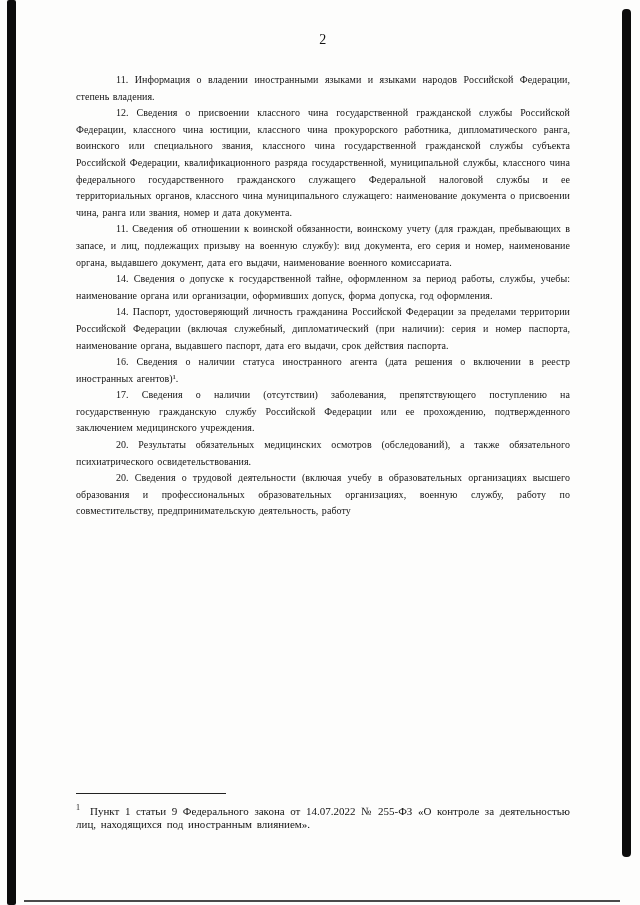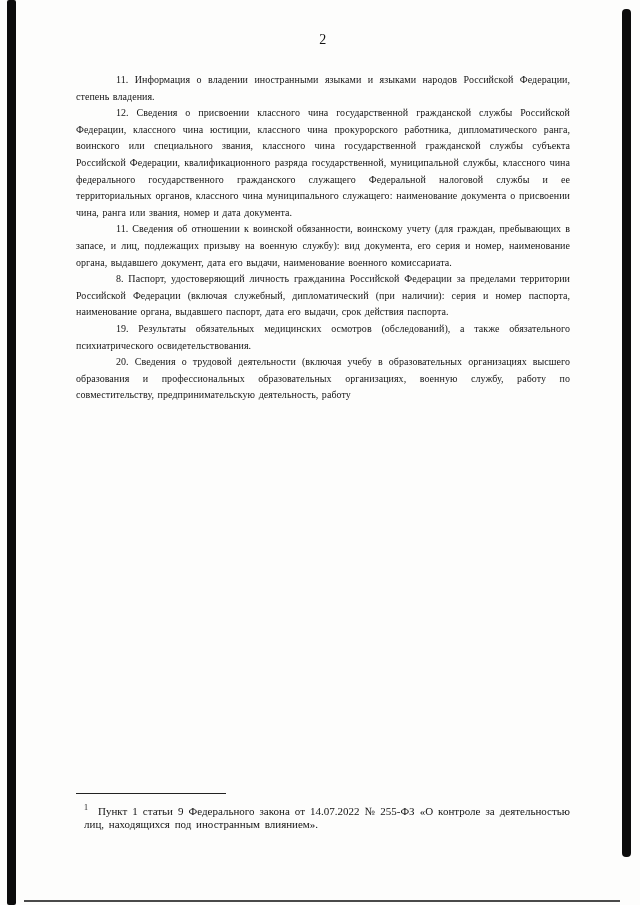--- a/index.html
+++ b/index.html
@@ -62,21 +62,20 @@
   .footnote-rule {
     width: 150px;
     border-top: 1.2px solid #222;
     margin-bottom: 7px;
   }
   p.footnote {
     font-size: 11px;
     line-height: 13.5px;
     text-align: justify;
     word-spacing: 2px;
-    margin-left: 8px;
   }
   p.footnote sup {
     font-size: 8px;
     padding-right: 10px;
   }
 </style>
 </head>
 <body>
 
 <div class="page">
@@ -84,22 +83,25 @@
   <div class="scan-bar-left"></div>
   <div class="scan-bar-right"></div>
   <div class="scan-bottom-line"></div>
 
   <div class="content">
     <div class="page-number">2</div>
 
     <p class="para">11. Информация о владении иностранными языками и языками народов Российской Федерации, степень владения.</p>
     <p class="para">12. Сведения о присвоении классного чина государственной гражданской службы Российской Федерации, классного чина юстиции, классного чина прокурорского работника, дипломатического ранга, воинского или специального звания, классного чина государственной гражданской службы субъекта Российской Федерации, квалификационного разряда государственной, муниципальной службы, классного чина федерального государственного гражданского служащего Федеральной налоговой службы и ее территориальных органов, классного чина муниципального служащего: наименование документа о присвоении чина, ранга или звания, номер и дата документа.</p>
     <p class="para">11. Сведения об отношении к воинской обязанности, воинскому учету (для граждан, пребывающих в запасе, и лиц, подлежащих призыву на военную службу): вид документа, его серия и номер, наименование органа, выдавшего документ, дата его выдачи, наименование военного комиссариата.</p>
-    <p class="para">8. Паспорт, удостоверяющий личность гражданина Российской Федерации за пределами территории Российской Федерации (включая служебный, дипломатический (при наличии): серия и номер паспорта, наименование органа, выдавшего паспорт, дата его выдачи, срок действия паспорта.</p>
-    <p class="para">19. Результаты обязательных медицинских осмотров (обследований), а также обязательного психиатрического освидетельствования.</p>
+    <p class="para">14. Сведения о допуске к государственной тайне, оформленном за период работы, службы, учебы: наименование органа или организации, оформивших допуск, форма допуска, год оформления.</p>
+    <p class="para">14. Паспорт, удостоверяющий личность гражданина Российской Федерации за пределами территории Российской Федерации (включая служебный, дипломатический (при наличии): серия и номер паспорта, наименование органа, выдавшего паспорт, дата его выдачи, срок действия паспорта.</p>
+    <p class="para">16. Сведения о наличии статуса иностранного агента (дата решения о включении в реестр иностранных агентов)¹.</p>
+    <p class="para">17. Сведения о наличии (отсутствии) заболевания, препятствующего поступлению на государственную гражданскую службу Российской Федерации или ее прохождению, подтвержденного заключением медицинского учреждения.</p>
+    <p class="para">20. Результаты обязательных медицинских осмотров (обследований), а также обязательного психиатрического освидетельствования.</p>
     <p class="para">20. Сведения о трудовой деятельности (включая учебу в образовательных организациях высшего образования и профессиональных образовательных организациях, военную службу, работу по совместительству, предпринимательскую деятельность, работу</p>
   </div>
 
   <div class="footnote-area">
     <div class="footnote-rule"></div>
     <p class="footnote"><sup>1</sup><span>Пункт 1 статьи 9 Федерального закона от 14.07.2022 № 255-ФЗ «О контроле за деятельностью лиц, находящихся под иностранным влиянием».</span></p>
   </div>
 
 </div>
 

